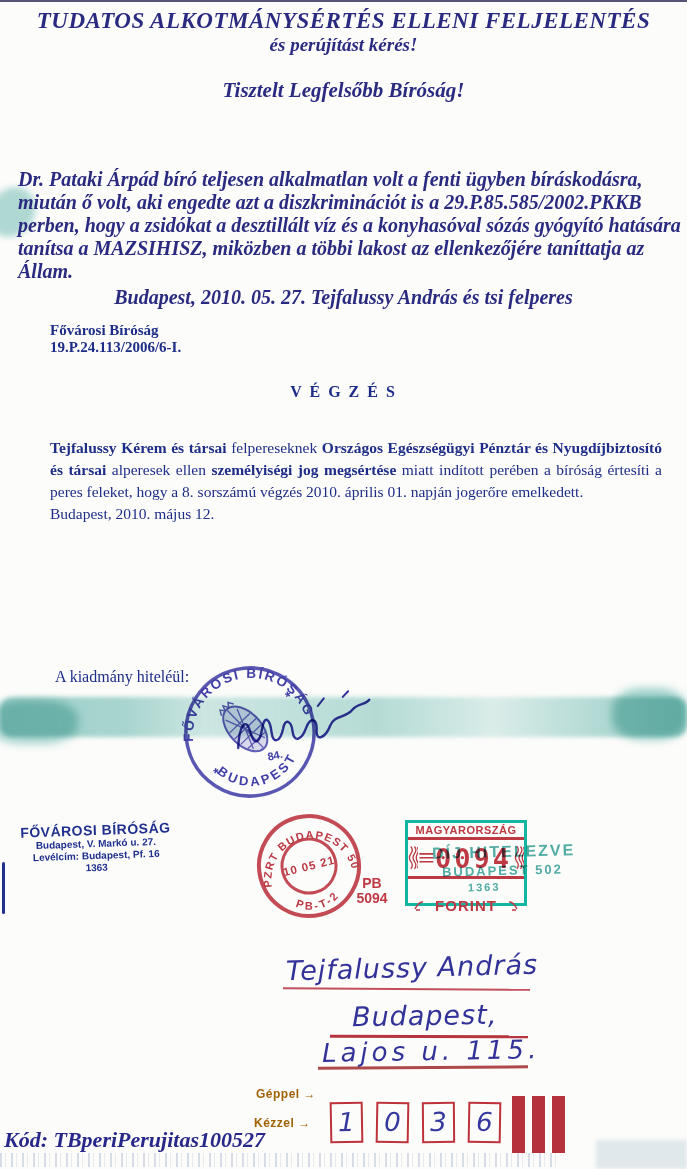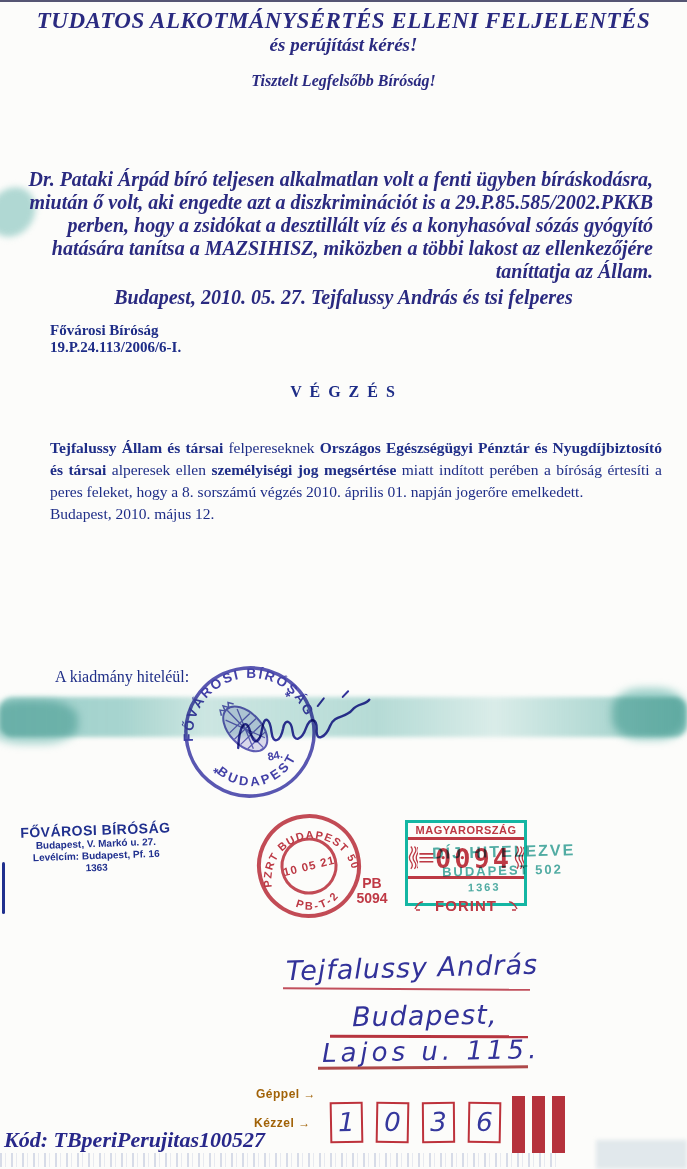--- a/index.html
+++ b/index.html
@@ -4,23 +4,23 @@
 <style>
   html,body{margin:0;padding:0;background:#9a9a9a;}
   .page{position:relative;width:687px;height:1169px;background:#fcfcfa;overflow:hidden;
         font-family:"Liberation Serif",serif;}
   .abs{position:absolute;}
   .ctr{left:0;right:0;text-align:center;}
   
   .pet{color:#2a2a80;font-style:italic;font-weight:bold;}
   .title1{top:8px;font-size:23px;letter-spacing:.5px;}
   .title2{top:34px;font-size:19px;}
-  .salut{top:72px;font-size:16px;}
+  .salut{top:78px;font-size:21px;}
   .para1{top:104px;left:28px;right:28px;font-size:20px;line-height:25px;text-align:center;}
-  .para2{top:168px;left:18px;right:34px;font-size:20px;line-height:23px;text-align:right;}
+  .para2{top:168px;left:18px;right:4px;font-size:20px;line-height:23px;text-align:left;}
   .dateline{top:286px;font-size:20px;}
   
   .typed{color:#1e2d87;}
   .court-hd{top:322px;left:50px;font-size:15px;font-weight:bold;line-height:17px;}
   .vegzes{top:383px;font-size:16px;font-weight:bold;letter-spacing:2px;}
   .decree-body{top:437px;left:50px;width:612px;font-size:15.5px;line-height:22px;text-align:justify;margin:0;}
   .decree-date{top:505px;left:50px;font-size:15.5px;}
   .signer{top:568px;left:455px;font-size:15.5px;line-height:19px;}
   .certif{top:668px;left:55px;font-size:16px;}
   
@@ -93,21 +93,21 @@
   <div class="abs ctr pet title2">és perújítást kérés!</div>
   <div class="abs ctr pet salut">Tisztelt Legfelsőbb Bíróság!</div>
   <div class="abs pet para2">Dr. Pataki Árpád bíró teljesen alkalmatlan volt a fenti ügyben bíráskodásra, miután ő volt, aki engedte azt a diszkriminációt is a 29.P.85.585/2002.PKKB perben, hogy a zsidókat a desztillált víz és a konyhasóval sózás gyógyító hatására tanítsa a MAZSIHISZ, miközben a többi lakost az ellenkezőjére taníttatja az Állam.</div>
   <div class="abs ctr pet dateline">Budapest, 2010. 05. 27. Tejfalussy András és tsi felperes</div>
 
   <div class="abs typed court-hd">
     <div>Fővárosi Bíróság</div>
     <div>19.P.24.113/2006/6-I.</div>
   </div>
   <div class="abs ctr typed vegzes">V É G Z É S</div>
-  <p class="abs typed decree-body"><b>Tejfalussy Állam és társai</b><span> felpereseknek </span><b>Országos Egészségügyi Pénztár és Nyugdíjbiztosító és társai</b><span> alperesek ellen </span><b>személyiségi jog megsértése</b><span> miatt indított perében a bíróság értesíti a peres feleket,  hogy a 8. sorszámú végzés 2010. április 01.  napján jogerőre emelkedett.</span></p>
+  <p class="abs typed decree-body"><b>Tejfalussy Kérem és társai</b><span> felpereseknek </span><b>Országos Egészségügyi Pénztár és Nyugdíjbiztosító és társai</b><span> alperesek ellen </span><b>személyiségi jog megsértése</b><span> miatt indított perében a bíróság értesíti a peres feleket,  hogy a 8. sorszámú végzés 2010. április 01.  napján jogerőre emelkedett.</span></p>
   <div class="abs typed decree-date">Budapest, 2010. május 12.</div>
 
 
   <div class="abs typed certif">A kiadmány hiteléül:</div>
 
   <div class="abs teal-band"></div>
   <div class="abs teal-blob-l"></div>
   <div class="abs teal-blob-r"></div>
 
   <svg class="abs court-stamp" width="148" height="148" viewBox="0 0 148 148">

